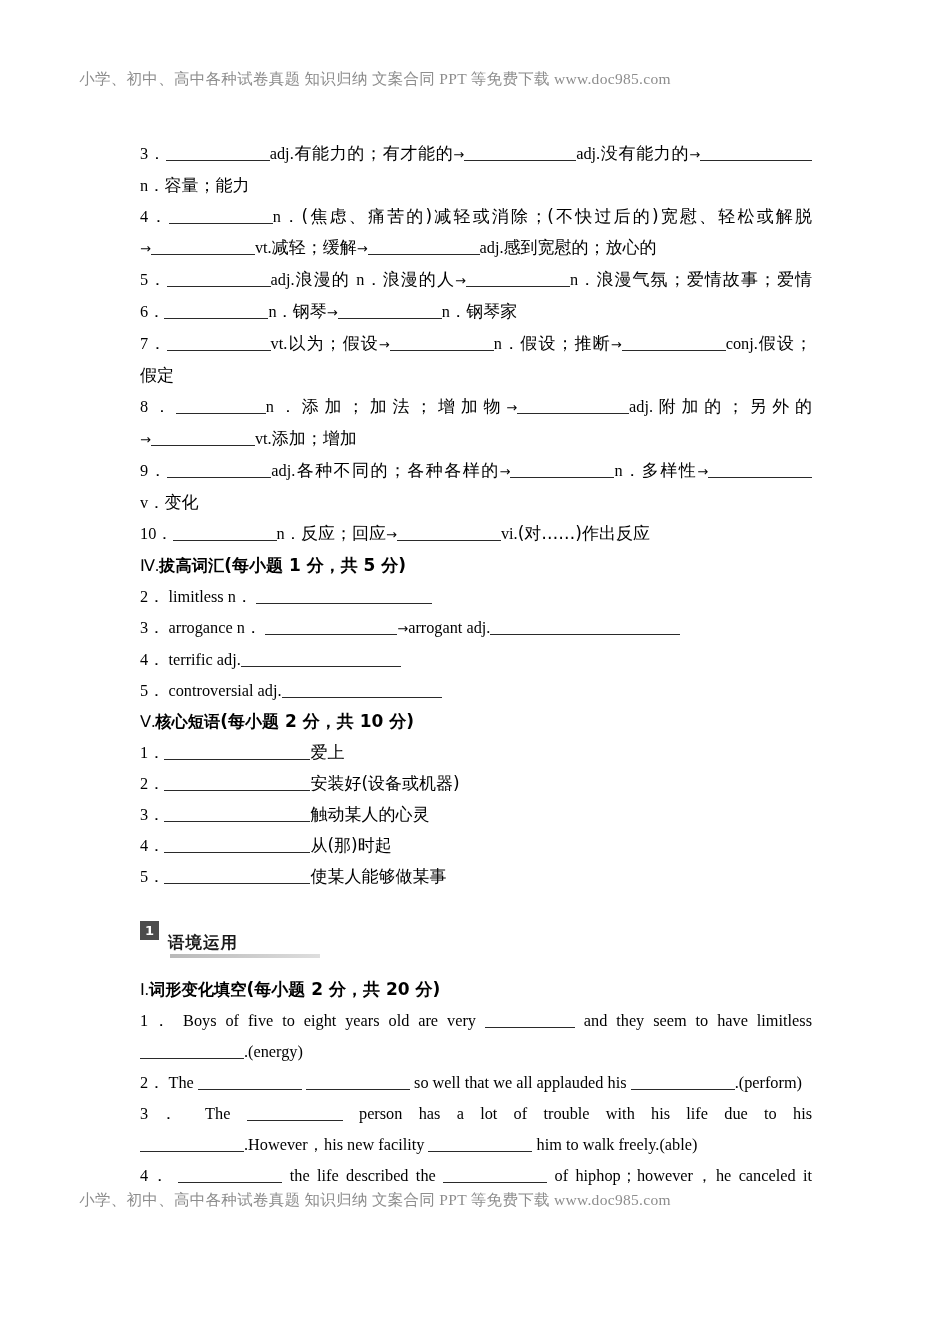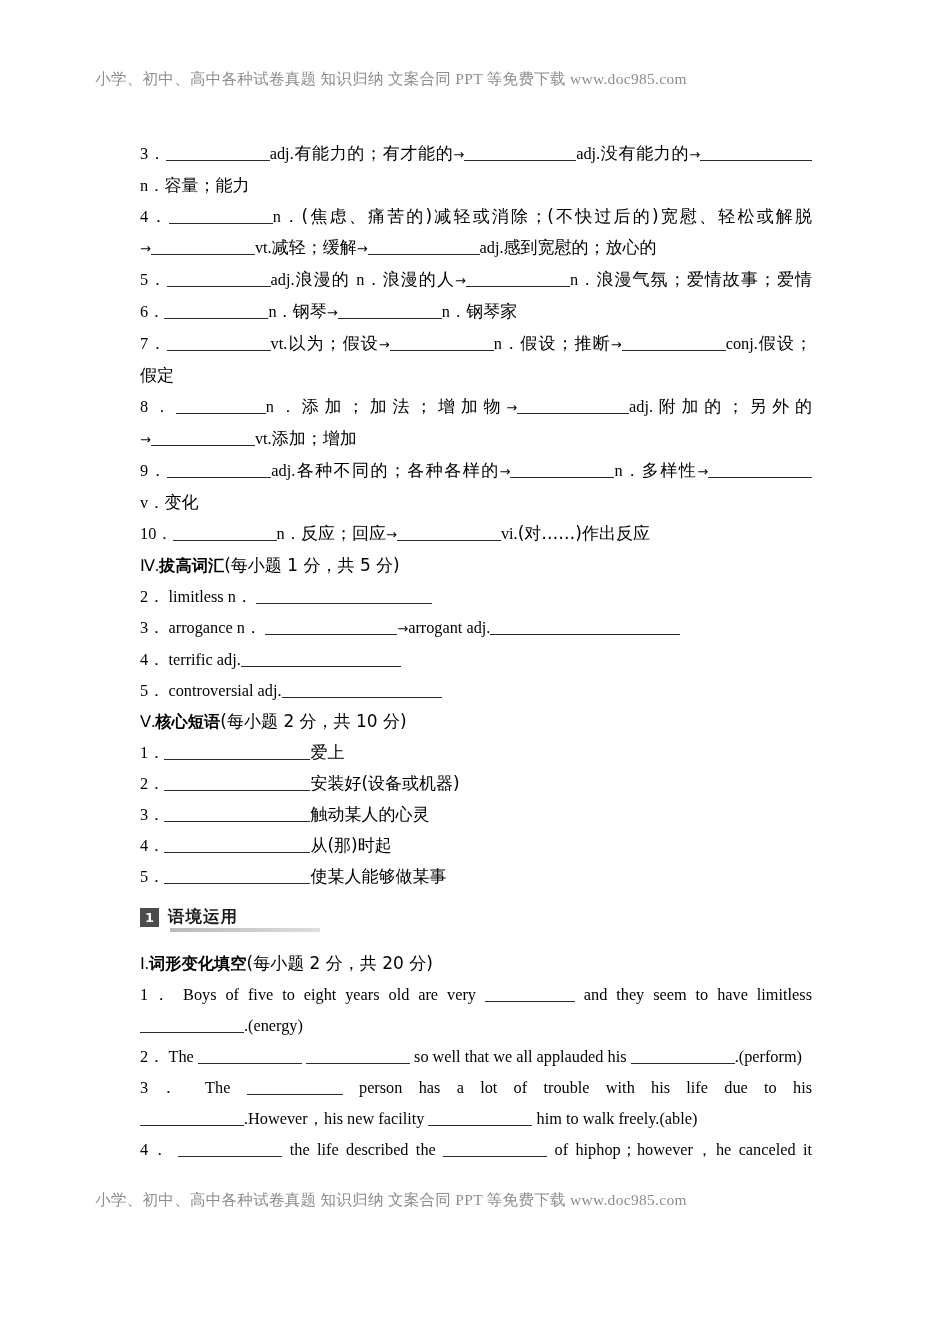--- a/index.html
+++ b/index.html
@@ -16,21 +16,21 @@
     overflow: hidden;
   }
   .page {
     position: absolute;
     left: 0; top: 0;
     width: 950px;
     height: 1344px;
   }
   .watermark {
     position: absolute;
-    left: 16px;
+    left: 0;
     width: 750px;
     text-align: center;
     font-family: "Liberation Serif", "DejaVu Serif", serif;
     font-size: 15.5px;
     color: #8d8d8d;
     letter-spacing: 0.3px;
     white-space: nowrap;
   }
   .watermark.top { top: 69px; }
   .watermark.bottom { top: 1190px; }
@@ -100,20 +100,21 @@
     line-height: 19px;
     text-align: center;
     flex: 0 0 auto;
   }
   .banner-title {
     font-family: "DejaVu Sans", "Liberation Sans", sans-serif;
     font-weight: bold;
     font-size: 16.5px;
     letter-spacing: 1px;
     color: #1a1a1a;
+    margin-top: 26px;
   }
   .banner-rule {
     height: 4px;
     width: 150px;
     background: linear-gradient(to right, #b9b9b9, #dedede);
     margin-left: 30px;
     margin-top: -4px;
     margin-bottom: 10px;
   }
 
@@ -122,21 +123,21 @@
     line-height: 31px;
     font-family: "DejaVu Sans", "Liberation Sans", sans-serif;
   }
   .subhead .rn {
     font-family: "Liberation Serif", serif;
   }
   .subhead b {
     font-weight: bold;
   }
   .subhead .light {
-    font-weight: normal;
+    font-weight: bold;
     text-align: center;
   }
   .spacer6 { height: 6px; }
 </style>
 </head>
 <body>
 
 <div class="page">
 
   <div class="watermark top">小学、初中、高中各种试卷真题  知识归纳  文案合同  PPT 等免费下载      www.doc985.com</div>

